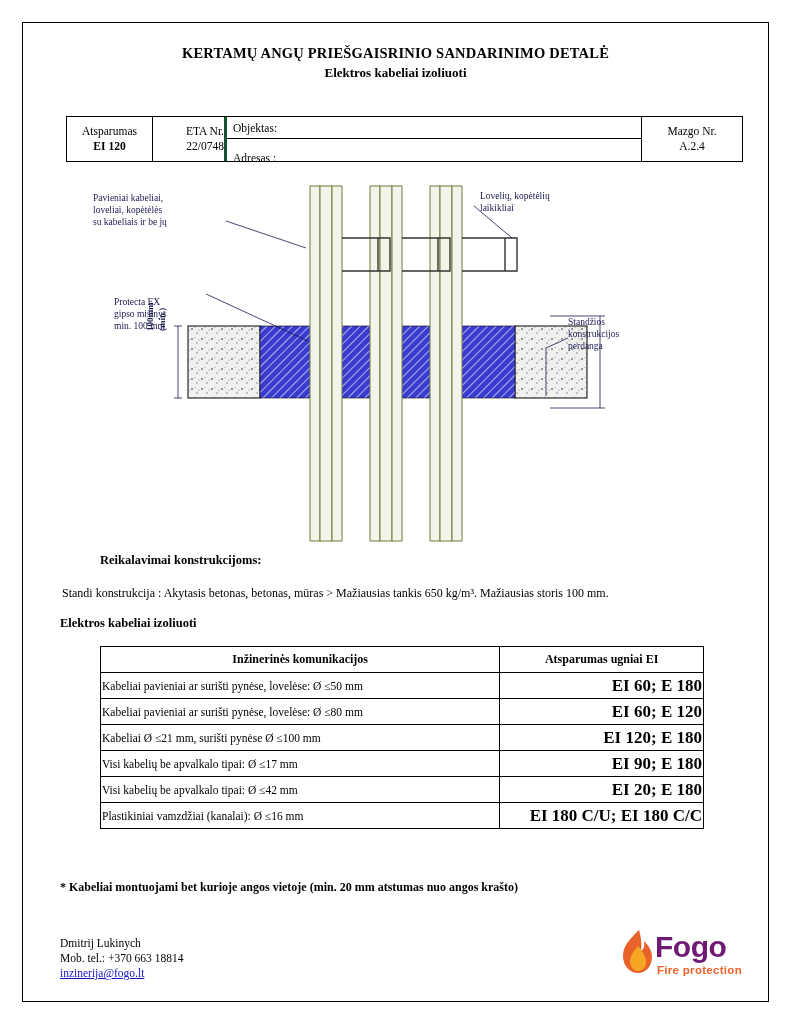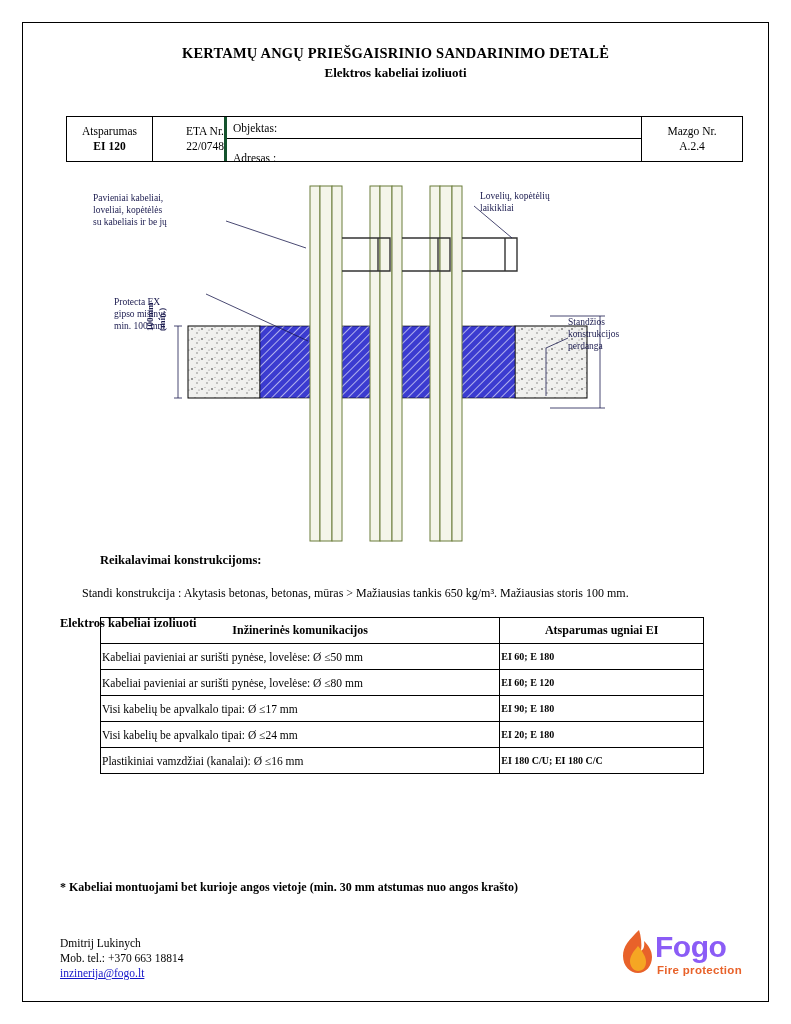--- a/index.html
+++ b/index.html
@@ -128,57 +128,56 @@
     left: 100px;
     top: 553px;
     font-weight: bold;
     font-size: 12.5px;
   }
   .req-text {
     position: absolute;
     left: 62px;
     top: 586px;
     font-size: 12px;
-    margin-left: 20px;
   }
   .section-title {
     position: absolute;
     left: 60px;
     top: 616px;
     font-weight: bold;
     font-size: 12.5px;
   }
 
   
   .tbl {
     position: absolute;
     left: 100px;
-    top: 617px;
+    top: 646px;
     width: 604px;
     border-collapse: collapse;
     font-size: 11.5px;
   }
   .tbl th, .tbl td {
     border: 1px solid #000;
     height: 26px;
     box-sizing: border-box;
   }
   .tbl th {
     font-weight: bold;
     font-size: 12px;
     text-align: center;
   }
   .tbl td.c-left {
     padding-left: 1px;
     text-align: left;
   }
   .tbl td.c-right {
-    text-align: left;
-    font-weight: bold;
-    font-size: 10px;
+    text-align: right;
+    font-weight: bold;
+    font-size: 17px;
   }
   .col-a { width: 400px; }
   .col-b { width: 204px; }
 
   .footnote {
     position: absolute;
     left: 60px;
     top: 880px;
     font-weight: bold;
     font-size: 12px;
@@ -205,21 +204,21 @@
     width: 130px;
     height: 55px;
   }
   .logo-text {
     position: absolute;
     left: 38px;
     top: 2px;
     font-family: "Liberation Sans", sans-serif;
     font-weight: bold;
     font-size: 30px;
-    color: #8b5cf6;
+    color: #701a75;
     letter-spacing: -0.5px;
   }
   .logo-sub {
     position: absolute;
     left: 40px;
     top: 36px;
     font-family: "Liberation Sans", sans-serif;
     font-weight: bold;
     font-size: 11.5px;
     color: #e8622a;
@@ -356,35 +355,39 @@
     <tbody>
       <tr>
         <td class="c-left">Kabeliai pavieniai ar surišti pynėse, lovelėse: Ø ≤50 mm</td>
         <td class="c-right">EI 60; E 180</td>
       </tr>
       <tr>
         <td class="c-left">Kabeliai pavieniai ar surišti pynėse, lovelėse: Ø ≤80 mm</td>
         <td class="c-right">EI 60; E 120</td>
       </tr>
       <tr>
+        <td class="c-left">Kabeliai Ø ≤21 mm, surišti pynėse Ø ≤100 mm</td>
+        <td class="c-right">EI 120; E 180</td>
+      </tr>
+      <tr>
         <td class="c-left">Visi kabelių be apvalkalo tipai: Ø ≤17 mm</td>
         <td class="c-right">EI 90; E 180</td>
       </tr>
       <tr>
-        <td class="c-left">Visi kabelių be apvalkalo tipai: Ø ≤24 mm</td>
+        <td class="c-left">Visi kabelių be apvalkalo tipai: Ø ≤42 mm</td>
         <td class="c-right">EI 20; E 180</td>
       </tr>
       <tr>
         <td class="c-left">Plastikiniai vamzdžiai (kanalai): Ø ≤16 mm</td>
         <td class="c-right">EI 180 C/U; EI 180 C/C</td>
       </tr>
     </tbody>
   </table>
 
-  <div class="footnote">* Kabeliai montuojami bet kurioje angos vietoje (min. 30 mm atstumas nuo angos krašto)</div>
+  <div class="footnote">* Kabeliai montuojami bet kurioje angos vietoje (min. 20 mm atstumas nuo angos krašto)</div>
 
   <div class="contact">
     <div>Dmitrij Lukinych</div>
     <div>Mob. tel.: +370 663 18814</div>
     <div><a href="#">inzinerija@fogo.lt</a></div>
   </div>
 
   <div class="logo">
     <svg width="40" height="50" viewBox="0 0 40 50">
       <path d="M22 2 C12 12, 6 18, 6 28 C6 38, 13 45, 21 45 C29 45, 35 38, 35 29 C35 22, 31 17, 27 13 C28 19, 26 22, 24 23 C25 16, 24 8, 22 2 Z" fill="#e8622a"></path>

